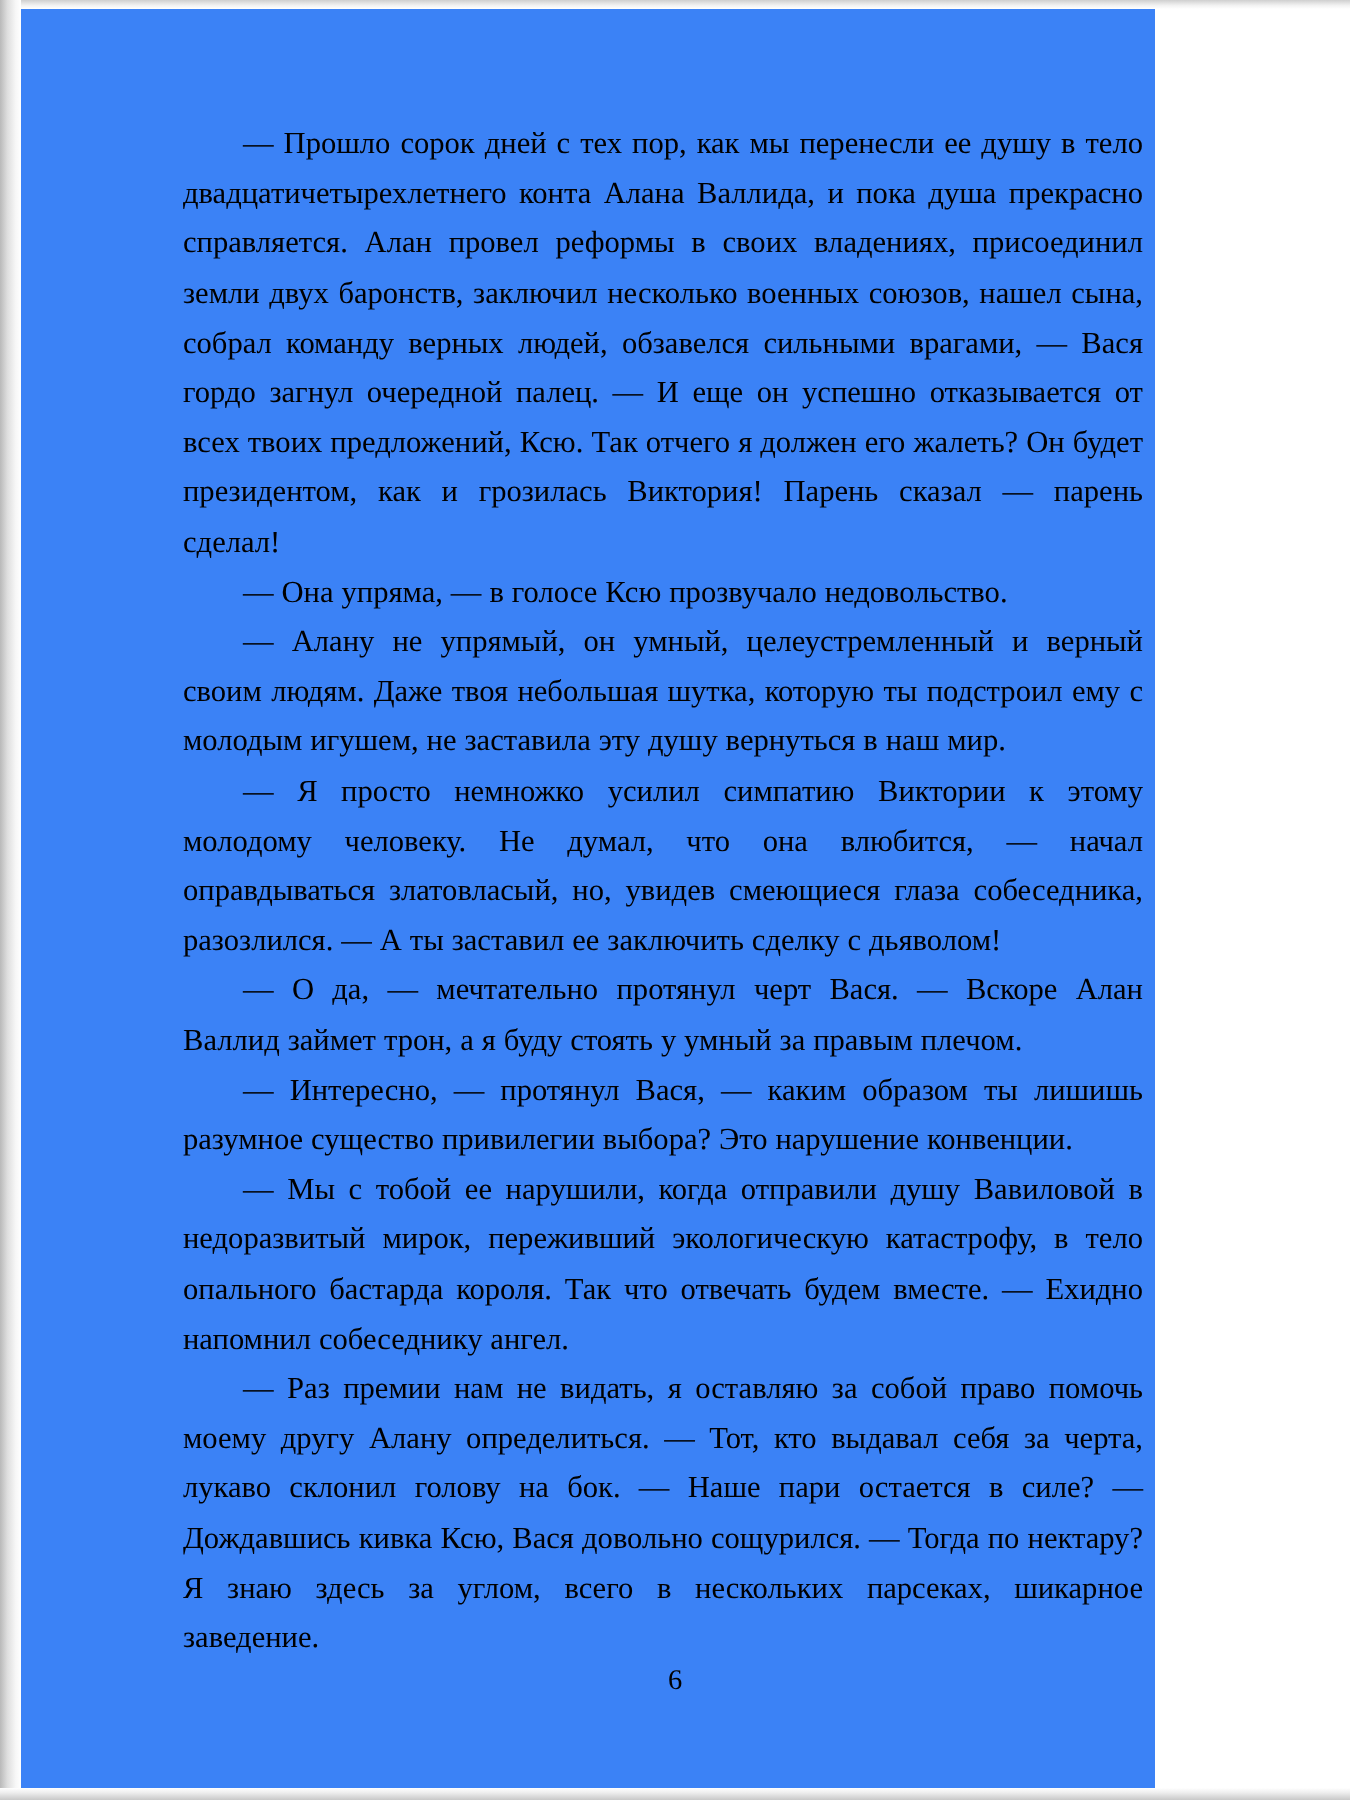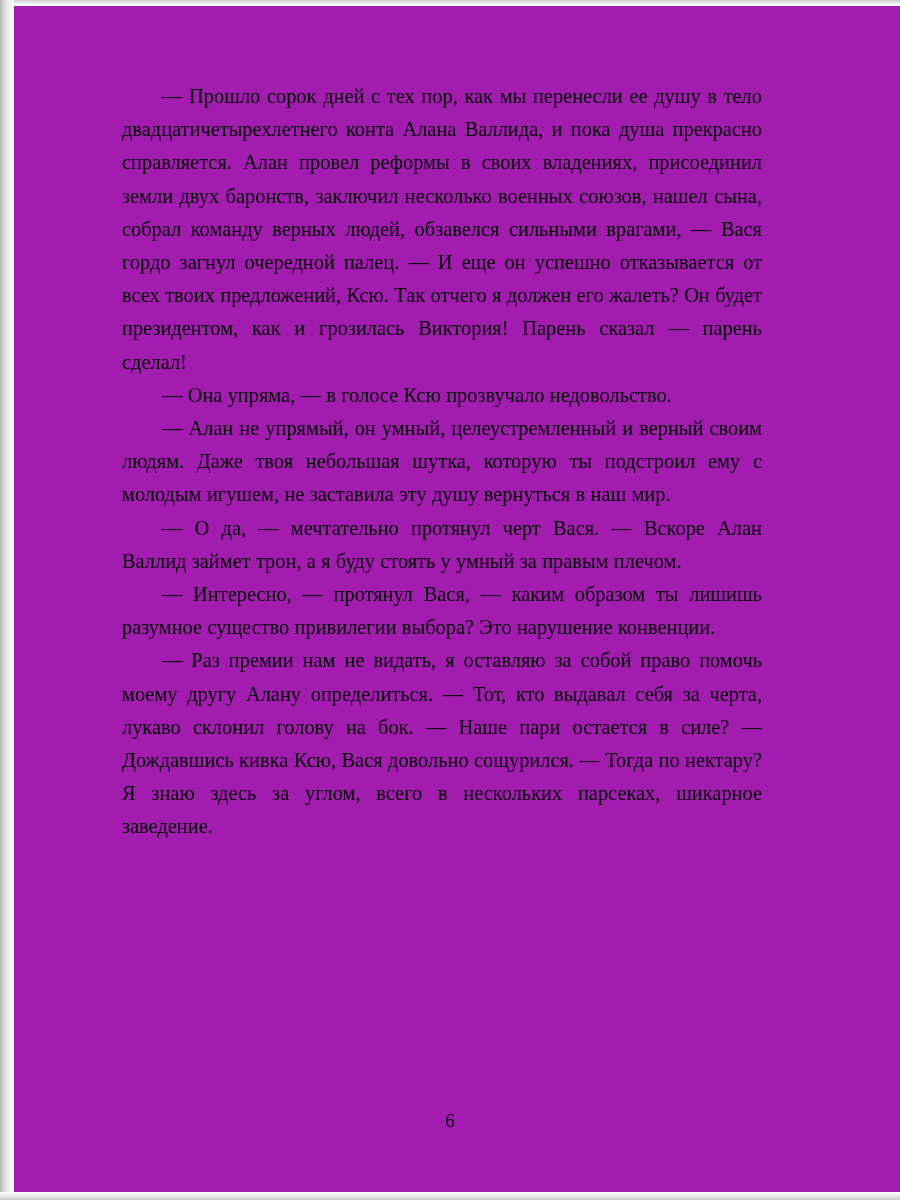--- a/index.html
+++ b/index.html
@@ -12,23 +12,23 @@
     height: 1200px;
     position: relative;
     font-family: "Liberation Serif", serif;
     color: #000000;
     overflow: hidden;
   }
   .page {
     position: absolute;
     left: 0;
     top: 0;
-    width: 900px;
+    width: 770px;
     height: 1200px;
-    background: #a21caf;
+    background: #3b82f6;
   }
   
   .scan-edge-left {
     position: absolute;
     left: 0;
     top: 0;
     width: 14px;
     height: 1200px;
     background: linear-gradient(to right, #b9b9b9 0%, #dedede 35%, #f7f7f7 75%, #ffffff 100%);
   }
@@ -78,20 +78,22 @@
 <body>
 
 <div class="page">
   <div class="scan-edge-top"></div>
   <div class="scan-edge-left"></div>
   <div class="scan-edge-bottom"></div>
 
   <div class="text-block">
     <p class="para">— Прошло сорок дней с тех пор, как мы перенесли ее душу в тело двадцатичетырехлетнего конта Алана Валлида, и пока душа прекрасно справляется. Алан провел реформы в своих владениях, присоединил земли двух баронств, заключил несколько военных союзов, нашел сына, собрал команду верных людей, обзавелся сильными врагами, — Вася гордо загнул очередной палец. — И еще он успешно отказывается от всех твоих предложений, Ксю. Так отчего я должен его жалеть? Он будет президентом, как и грозилась Виктория! Парень сказал — парень сделал!</p>
     <p class="para">— Она упряма, — в голосе Ксю прозвучало недовольство.</p>
-    <p class="para">— Алан не упрямый, он умный, целеустремленный и верный своим людям. Даже твоя небольшая шутка, которую ты подстроил ему с молодым игушем, не заставила эту душу вернуться в наш мир.</p>
+    <p class="para">— Алану не упрямый, он умный, целеустремленный и верный своим людям. Даже твоя небольшая шутка, которую ты подстроил ему с молодым игушем, не заставила эту душу вернуться в наш мир.</p>
+    <p class="para">— Я просто немножко усилил симпатию Виктории к этому молодому человеку. Не думал, что она влюбится, — начал оправдываться златовласый, но, увидев смеющиеся глаза собеседника, разозлился. — А ты заставил ее заключить сделку с дьяволом!</p>
     <p class="para">— О да, — мечтательно протянул черт Вася. — Вскоре Алан Валлид займет трон, а я буду стоять у умный за правым плечом.</p>
     <p class="para">— Интересно, — протянул Вася, — каким образом ты лишишь разумное существо привилегии выбора? Это нарушение конвенции.</p>
+    <p class="para">— Мы с тобой ее нарушили, когда отправили душу Вавиловой в недоразвитый мирок, переживший экологическую катастрофу, в тело опального бастарда короля. Так что отвечать будем вместе. — Ехидно напомнил собеседнику ангел.</p>
     <p class="para">— Раз премии нам не видать, я оставляю за собой право помочь моему другу Алану определиться. — Тот, кто выдавал себя за черта, лукаво склонил голову на бок. — Наше пари остается в силе? — Дождавшись кивка Ксю, Вася довольно сощурился. — Тогда по нектару? Я знаю здесь за углом, всего в нескольких парсеках, шикарное заведение.</p>
   </div>
 
   <div class="page-number">6</div>
 </div>
 
 </body></html>

